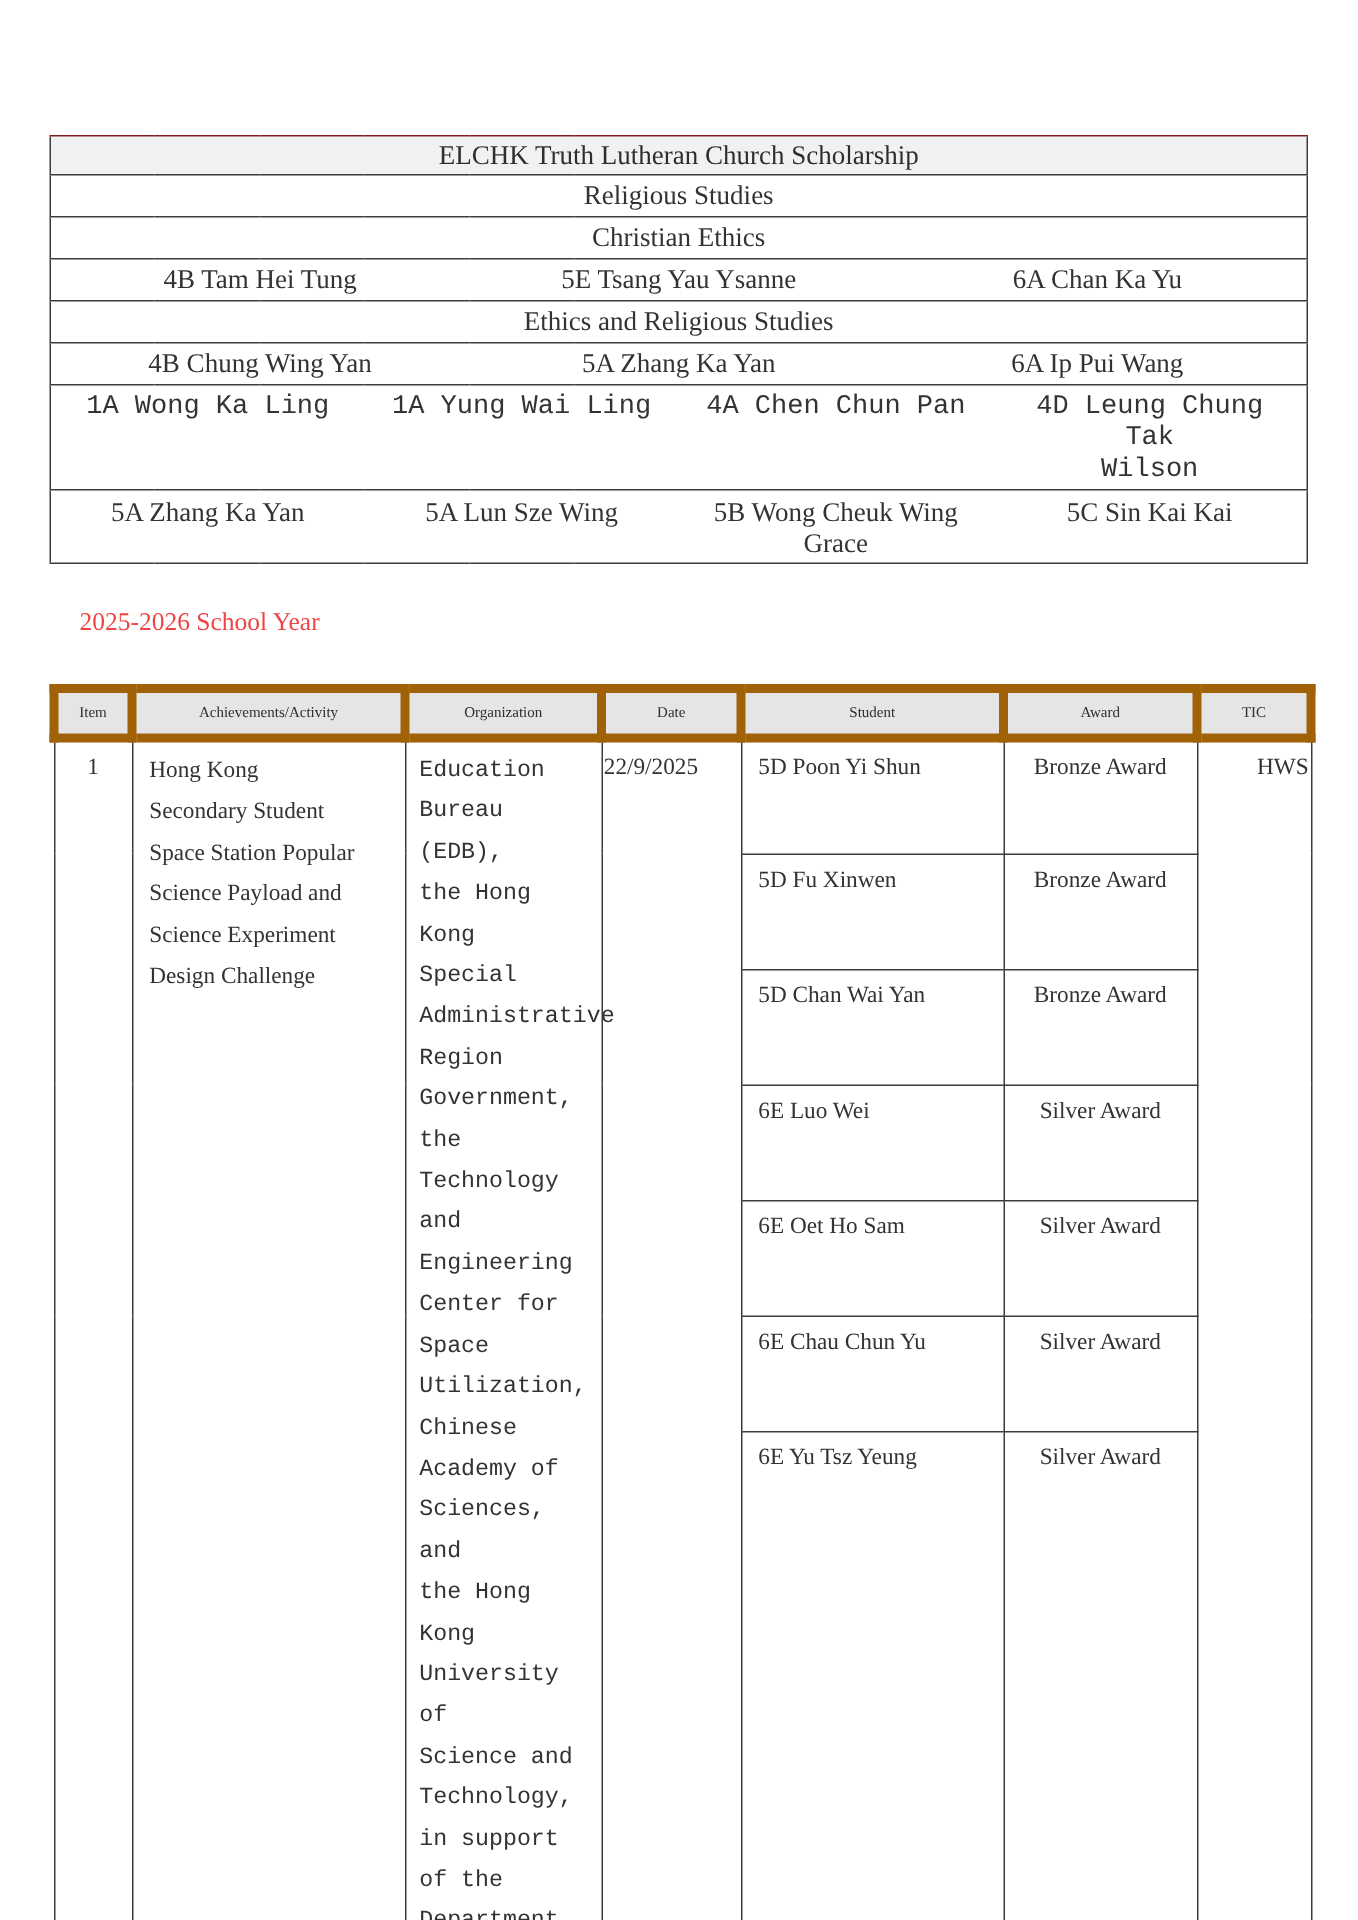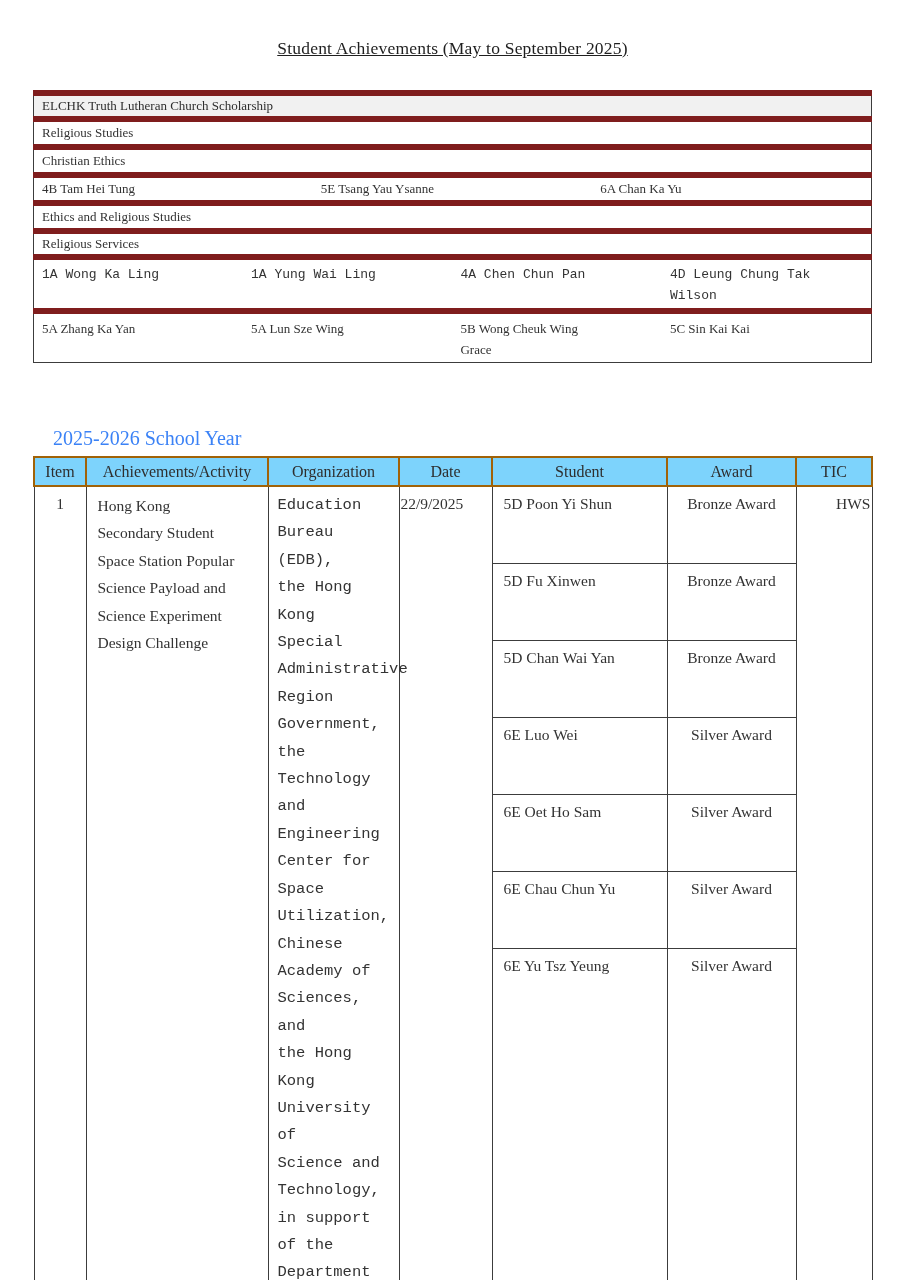--- a/index.html
+++ b/index.html
@@ -21,51 +21,52 @@
     letter-spacing:0.2px;
     color:#1f1f1f;
   }
   table { border-collapse:collapse; table-layout:fixed; }
   .t1 {
     position:absolute; left:33px; top:90px;
     width:838px;
     border:1px solid #3c3c3c;
   }
   .t1 td {
-    border-top:6px solid #7f1d1d;
+    border-top:1px solid #7f1d1d;
     border-bottom:1px solid #3c3c3c;
-    font-size:13px;
+    font-size:18px;
+    text-align:center;
     padding:2px 8px;
     color:#333333;
   }
   .t1 .shaded { background:#f1f1f1; color:#2e2e2e; }
   .r26 { height:26px; }
   .r28 { height:28px; }
   .r43 { height:43px;font-family:Liberation Mono, monospace; }
   .r48 { height:48px; }
   .t1 td.svc {
     vertical-align:top;
     padding-top:4px;
     line-height:21px;
     white-space:pre-line;
   }
   .year-label {
-    position:absolute; left:53px; top:427px;
-    font-size:20px; color:#3b82f6;
+    position:absolute; left:53px; top:405px;
+    font-size:17px; color:#ef4444;
   }
   .t2 {
     position:absolute; left:33px; top:456px;
     width:838px; height:739px;
     border:1px solid #3c3c3c;
   }
   .t2 th {
     height:27px;
-    background:#7dd3fc;
-    border:2px solid #a16207;
-    font-size:16px;
+    background:#e5e5e5;
+    border:6px solid #a16207;
+    font-size:10px;
     font-weight:400;
     text-align:center;
     color:#2e2e2e;
     padding:0 2px;
   }
   .t2 td {
     border:1px solid #3c3c3c;
     vertical-align:top;
     font-size:15.5px;
     color:#333333;
@@ -88,21 +89,20 @@
   td.c-date { text-align:left; padding-top:8px; }
   td.c-student { text-align:left; padding:8px 4px 0 11px; }
   td.c-award { text-align:center; padding-top:8px; }
   td.c-tic { text-align:right; padding-top:8px; }
 </style>
 </head>
 <body>
 
 <div class="page">
 
-  <h1 class="doc-title">Student Achievements (May to September 2025)</h1>
 
   <table class="t1">
     <colgroup>
       <col span="12" style="width:69.83px">
     </colgroup>
     <tbody>
         <tr class="r26">
       <td colspan="12" class="shaded">ELCHK Truth Lutheran Church Scholarship</td>
     </tr>
     <tr class="r28">
@@ -112,22 +112,24 @@
       <td colspan="12">Christian Ethics</td>
     </tr>
     <tr class="r28">
       <td colspan="4">4B Tam Hei Tung</td>
       <td colspan="4">5E Tsang Yau Ysanne</td>
       <td colspan="4">6A Chan Ka Yu</td>
     </tr>
     <tr class="r28">
       <td colspan="12">Ethics and Religious Studies</td>
     </tr>
-    <tr class="r26">
-      <td colspan="12">Religious Services</td>
+    <tr class="r28">
+      <td colspan="4">4B Chung Wing Yan</td>
+      <td colspan="4">5A Zhang Ka Yan</td>
+      <td colspan="4">6A Ip Pui Wang</td>
     </tr>
     <tr class="r43">
       <td colspan="3" class="svc">1A Wong Ka Ling</td>
       <td colspan="3" class="svc">1A Yung Wai Ling</td>
       <td colspan="3" class="svc">4A Chen Chun Pan</td>
       <td colspan="3" class="svc">4D Leung Chung Tak
 Wilson</td>
     </tr>
     <tr class="r48">
       <td colspan="3" class="svc">5A Zhang Ka Yan</td>

